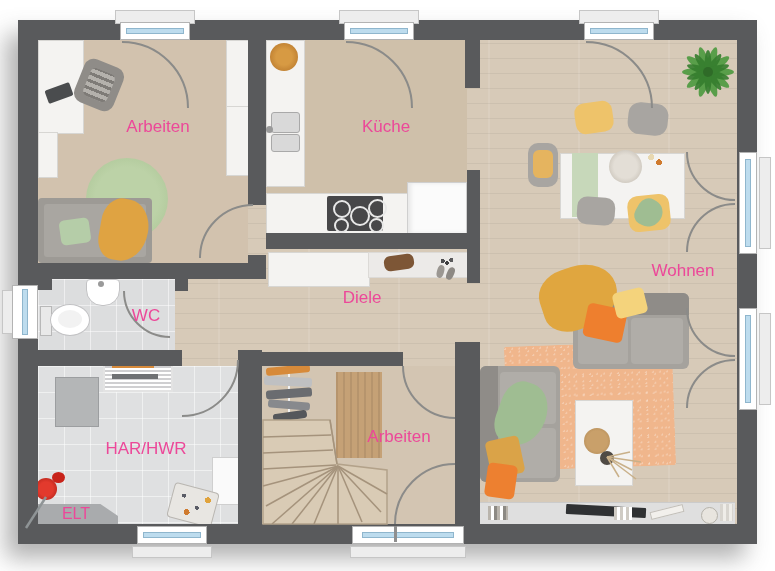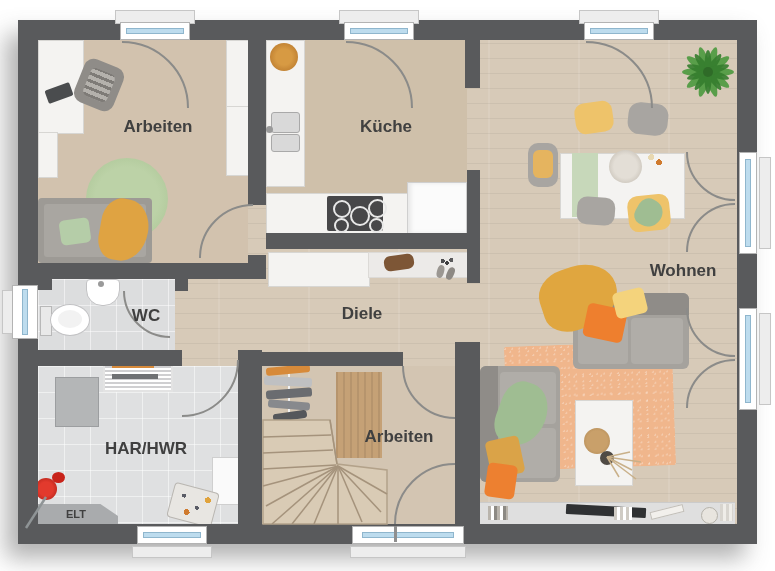--- a/index.html
+++ b/index.html
@@ -23,22 +23,22 @@
   
   .sill{background:#ededed;border:1px solid #c6c6c6;z-index:45;}
   .win{background:#ffffff;border:1px solid #b3b3b3;z-index:50;display:flex;align-items:center;justify-content:center;}
   .glass-h{width:82%;height:4px;background:#bddcee;border:1px solid #8fb6cd;}
   .glass-v{height:86%;width:4px;background:#bddcee;border:1px solid #8fb6cd;}
   
   .wht{background:#f4f3f1;border:1px solid #d7d6d3;}
   .grey{background:#a5a29d;}
   .fz{z-index:20;}
   svg.overlay{position:absolute;left:0;top:0;z-index:55;pointer-events:none;}
-  .lbl{z-index:60;font-weight:bold;color:#404040;font-size:17px;transform:translate(-50%,-50%);white-space:nowrap;}
-  .lbl-sm{font-size:11px;}
+  .lbl{z-index:60;font-weight:normal;color:#ec4899;font-size:17px;transform:translate(-50%,-50%);white-space:nowrap;}
+  .lbl-sm{font-size:16px;}
   .pillow{border-radius:5px;}
   .blob{border-radius:45% 55% 60% 40%;}
 </style>
 </head>
 <body>
 
 <div class="stage">
 
   <div class="abs plan-shadow"></div>
 
@@ -257,18 +257,18 @@
       <line x1="607" y1="457" x2="641" y2="462"></line>
       <line x1="607" y1="457" x2="636" y2="479"></line>
     </g>
     <line x1="46" y1="497" x2="26" y2="528" stroke="#8f9496" stroke-width="2.5"></line>
   </svg>
 
   <span class="abs lbl" style="left:158px;top:127px;">Arbeiten</span>
   <span class="abs lbl" style="left:386px;top:127px;">Küche</span>
   <span class="abs lbl" style="left:683px;top:271px;">Wohnen</span>
   <span class="abs lbl" style="left:146px;top:316px;">WC</span>
-  <span class="abs lbl" style="left:362px;top:314px;">Diele</span>
+  <span class="abs lbl" style="left:362px;top:298px;">Diele</span>
   <span class="abs lbl" style="left:146px;top:449px;">HAR/HWR</span>
   <span class="abs lbl" style="left:399px;top:437px;">Arbeiten</span>
   <span class="abs lbl lbl-sm" style="left:76px;top:514px;">ELT</span>
 
 </div>
 
 </body></html>

